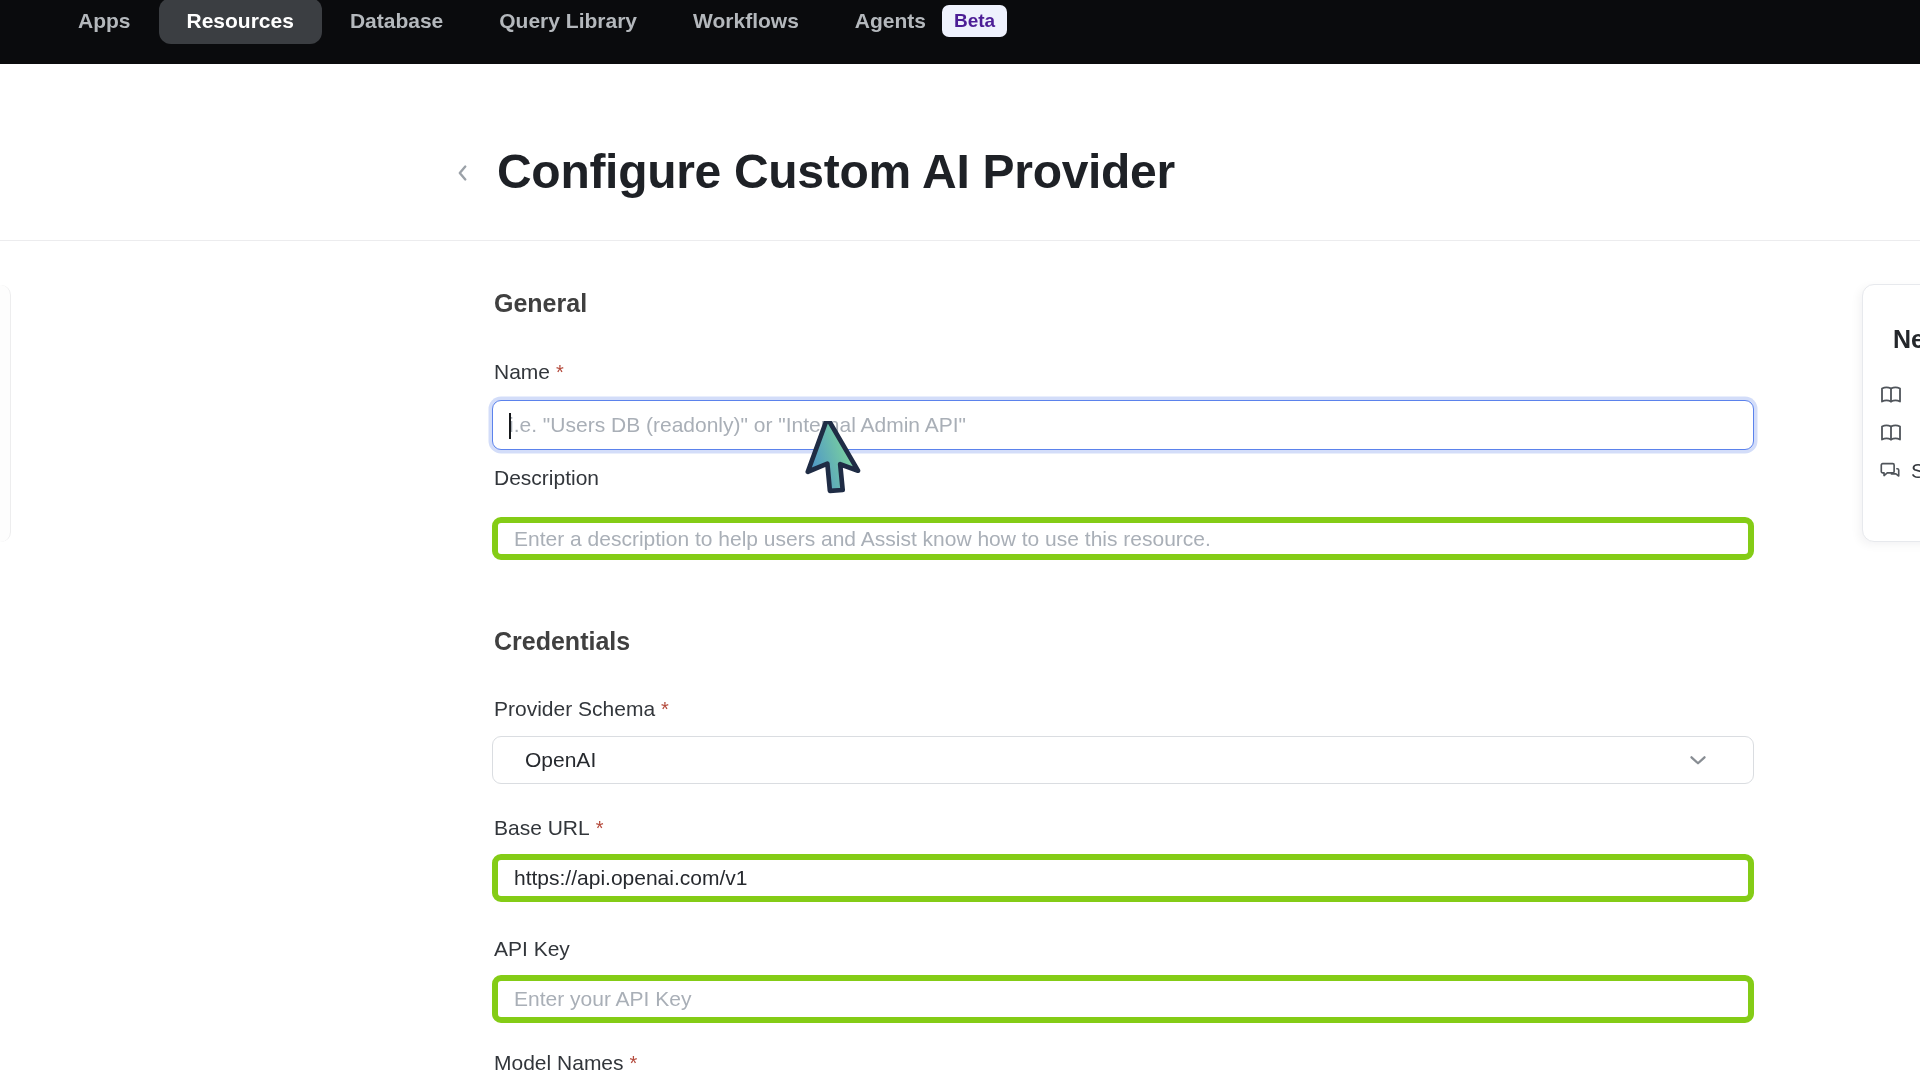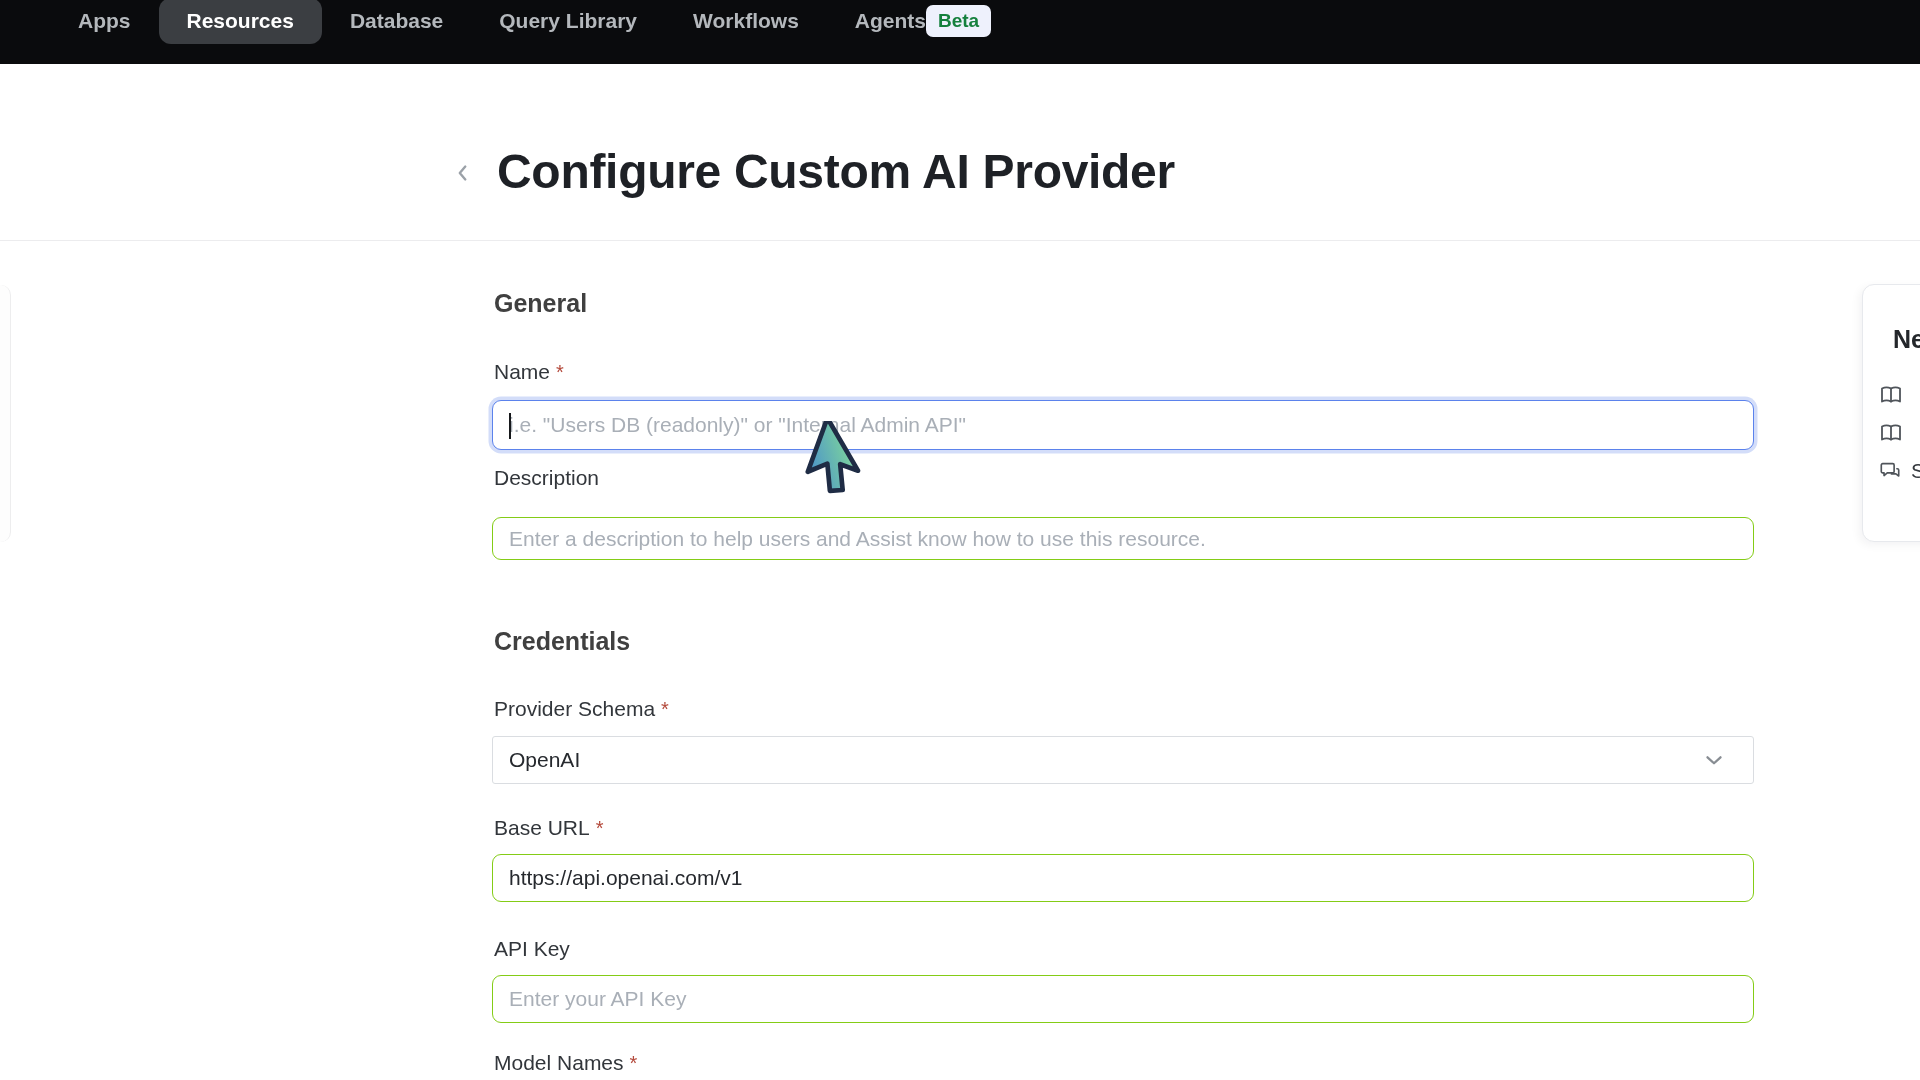--- a/index.html
+++ b/index.html
@@ -17,21 +17,21 @@
     padding-left:50px; gap:0;
   }
   .nav-tab {
     height:46px; margin-top:-2px; display:flex; align-items:center;
     padding:0 28px; border-radius:12px;
     color:#b4b8bc; font-size:21px; font-weight:600; white-space:nowrap;
     cursor:default;
   }
   .nav-tab.active { background:#3b3e42; color:#ffffff; font-weight:700; }
   .beta-badge {
-    background:#eef1fc; color:#15803d;
+    margin-left:16px; background:#eef1fc; color:#4c1d95;
     font-size:19px; font-weight:700; line-height:1;
     padding:6px 12px 7px; border-radius:7px;
   }
 
   
   .back-btn {
     position:absolute; left:448px; top:158px; width:30px; height:30px;
     display:flex; align-items:center; justify-content:center; color:#9ba1a8;
   }
   .page-title {
@@ -64,37 +64,37 @@
   
   .section-heading {
     position:absolute; left:494px; font-size:25px; font-weight:700; color:#404040;
   }
   .field-label {
     position:absolute; left:494px; font-size:21px; font-weight:500; color:#32363b;
   }
   .req { color:#b44a3c; margin-left:6px; font-size:20px; }
   .tb {
     position:absolute; left:492px; width:1262px; height:48px;
-    border:1px solid #84cc16; border-radius:9px; background:#fff;
+    border:6px solid #84cc16; border-radius:9px; background:#fff;
     font-family:inherit; font-size:21px; color:#26292e; padding:0 16px;
     outline:none;
   }
   .tb::placeholder { color:#a9afb7; opacity:1; }
   .tb.focused {
     border:1.5px solid #5b82ec;
     box-shadow:0 0 0 3.5px #d3ddf9;
   }
   .caret {
     position:absolute; left:509px; top:413px; width:2px; height:26px; background:#16181b;
   }
   .select {
     position:absolute; left:492px; width:1262px; height:48px;
-    border:1px solid #dadde1; border-radius:3px; background:#fff;
+    border:1px solid #dadde1; border-radius:9px; background:#fff;
     display:flex; align-items:center; justify-content:space-between;
-    padding:0 16px; font-size:21px; color:#26292e;
+    padding:0 32px; font-size:21px; color:#26292e;
   }
   .select .chev { color:#888d93; margin-right:10px; }
 
   
   .cursor { position:absolute; left:804px; top:421px; width:78px; height:84px; pointer-events:none; }
 </style>
 </head>
 <body>
 
 <nav class="nav">

